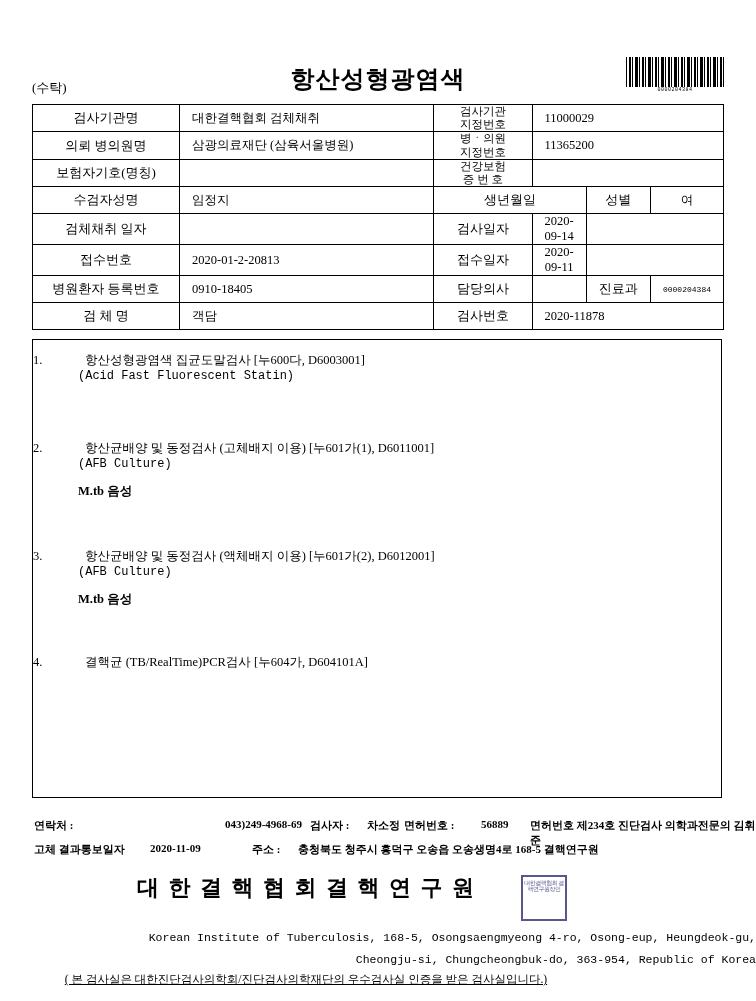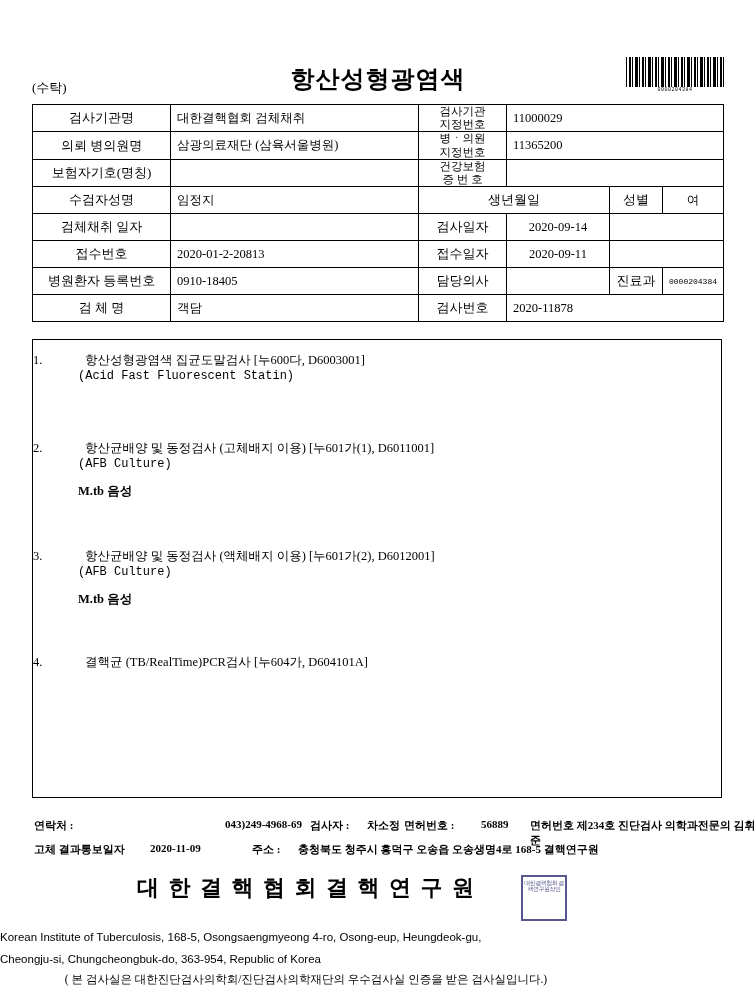--- a/index.html
+++ b/index.html
@@ -69,21 +69,21 @@
     left: 32px;
     top: 104px;
     width: 692px;
     border-collapse: collapse;
     font-family: "Liberation Serif", serif;
     font-size: 12.5px;
   }
   table.info td {
     border: 1px solid #000;
     height: 26px;
-    padding: 0 6px;
+    padding: 0 12px;
     vertical-align: middle;
   }
   .lbl {
     text-align: center;
     font-size: 13px;
   }
   .lbl2 {
     text-align: center;
     font-size: 11.5px;
     line-height: 1.15;
@@ -183,33 +183,34 @@
     text-align: center;
     padding-top: 3px;
     letter-spacing: -0.5px;
     opacity: 0.85;
   }
   .addr {
     position: absolute;
     left: 0;
     top: 927px;
     width: 756px;
-    text-align: left;
+    text-align: right;
     font-size: 11.5px;
-    font-family: Liberation Sans, sans-serif;
+    font-family: Liberation Mono, monospace;
     line-height: 1.9;
   }
   .note {
     position: absolute;
     left: 0;
     top: 972px;
     width: 612px;
     text-align: center;
     font-size: 11.5px;
     font-family: "Liberation Serif", serif;
+    text-decoration: underline;
   }
 </style>
 </head>
 <body>
 
 <div class="page">
 
   <div class="entrust">(수탁)</div>
   <div class="doc-title">항산성형광염색</div>
 

